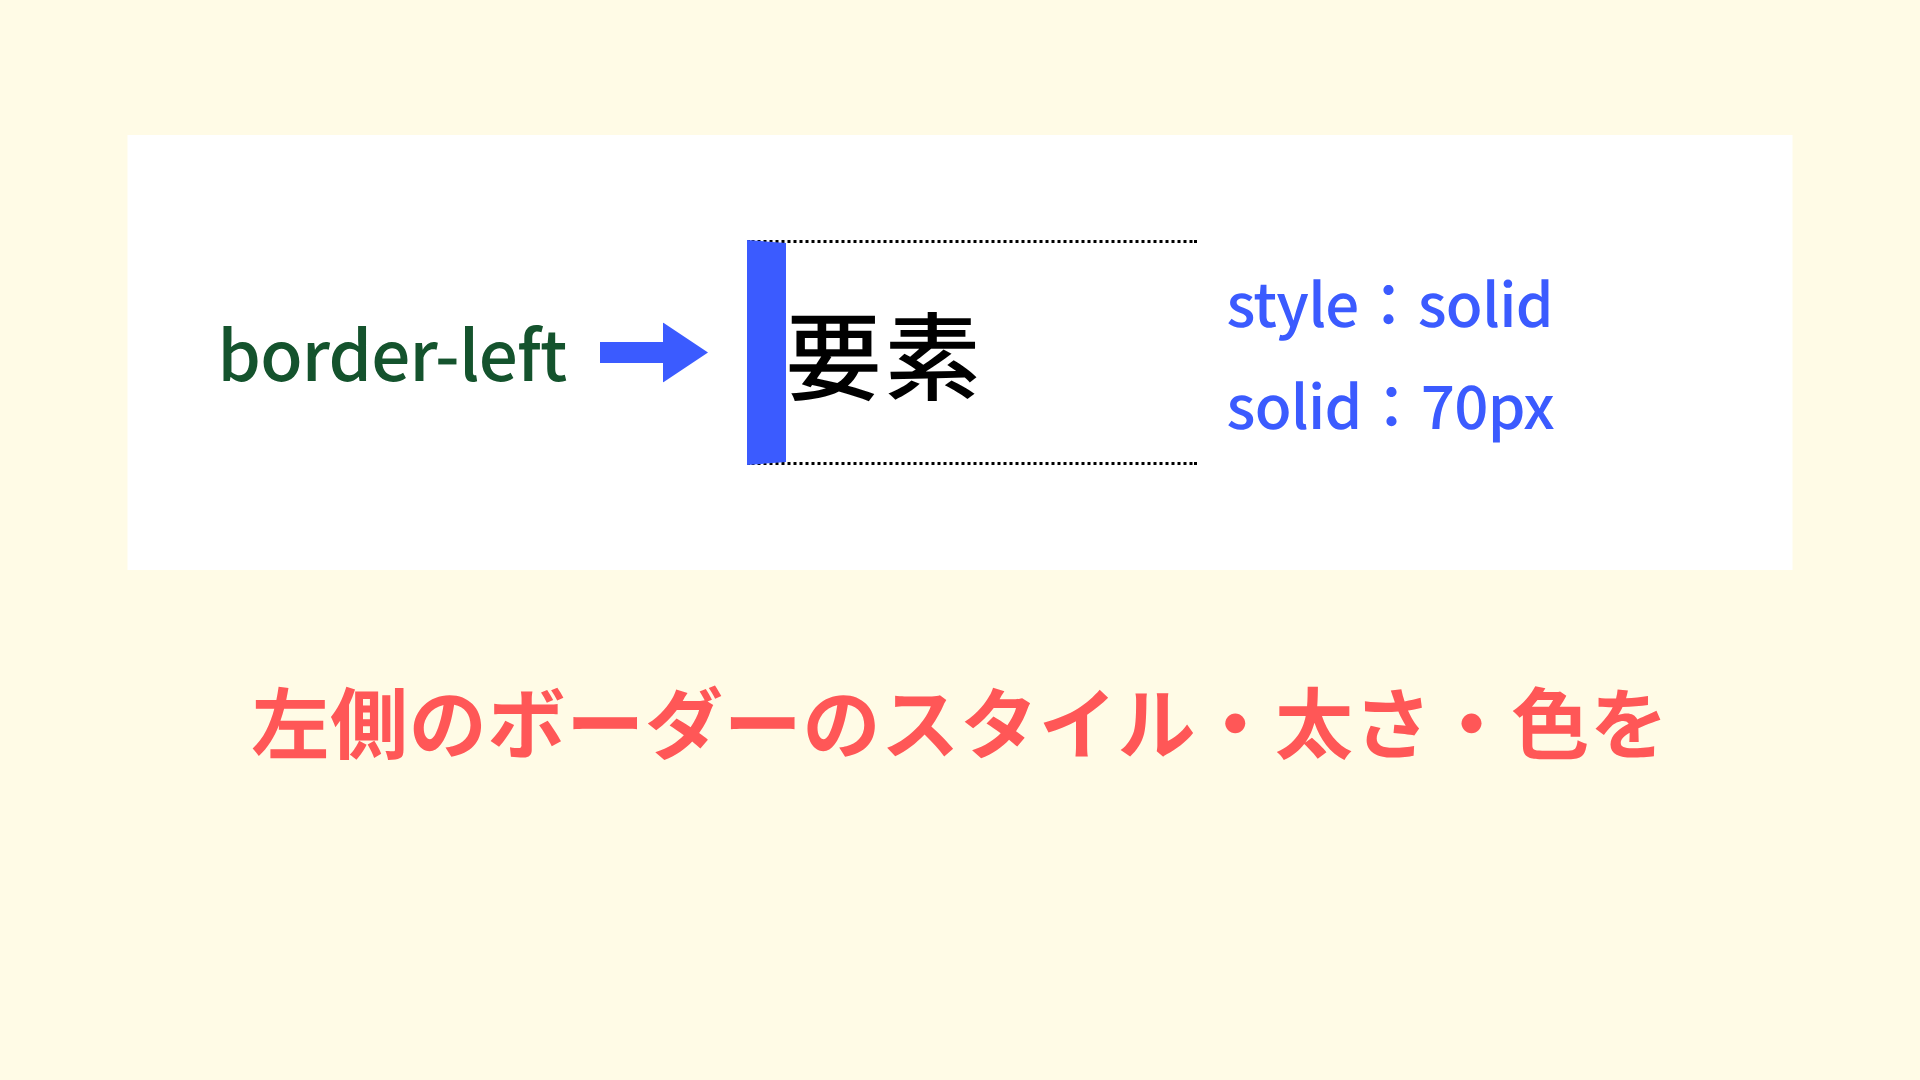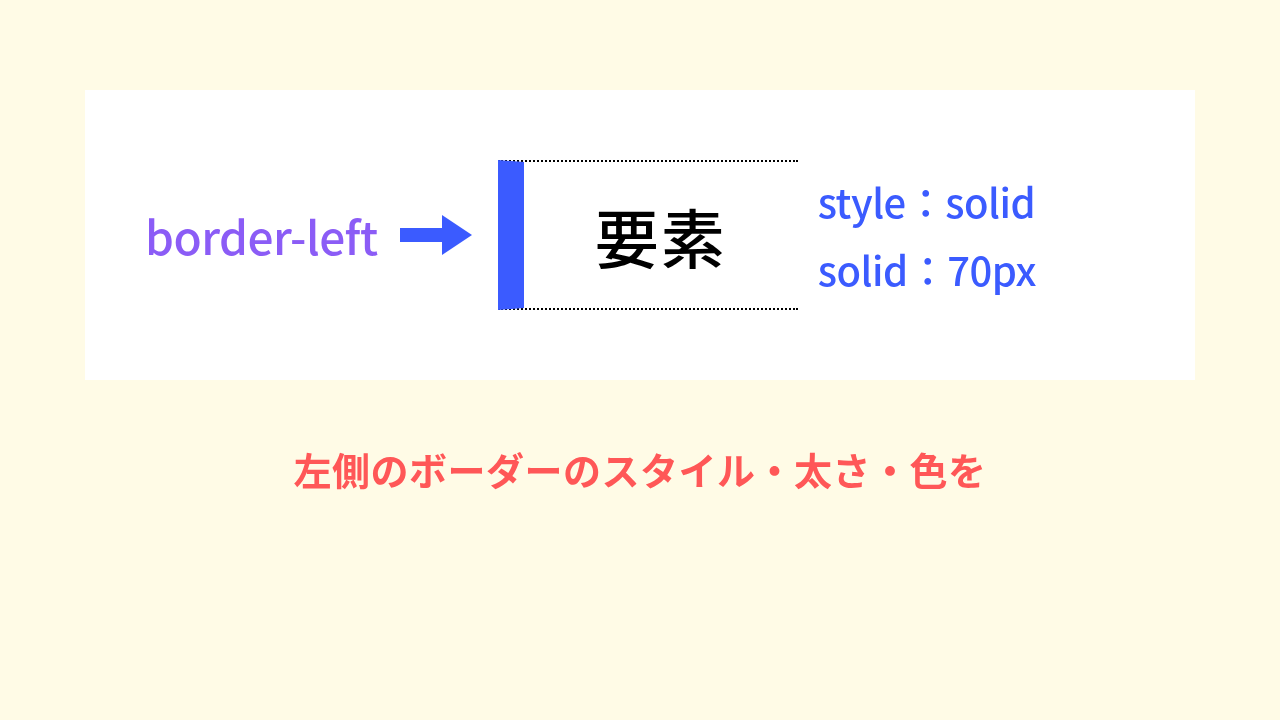--- a/index.html
+++ b/index.html
@@ -15,42 +15,41 @@
     }
     .card {
       width: 1110px;
       height: 290px;
       background: #FFFFFF;
       display: flex;
       align-items: center;
       padding-left: 60px;
     }
     .label-left {
-      color: #8b5cf6;
+      color: #14532d;
       font-size: 46px;
       font-weight: 500;
       letter-spacing: -0.5px;
     }
     .arrow {
       margin-left: 22px;
       margin-right: 26px;
       display: flex;
       align-items: center;
     }
     .arrow svg { display: block; }
     .element-box {
       width: 300px;
       height: 150px;
       background: #FFFFFF;
       border-top: 2px dotted #000;
       border-bottom: 2px dotted #000;
       border-left: 26px solid #3B5BFF;
       display: flex;
       align-items: center;
-      justify-content: center;
     }
     .element-label {
       color: #000;
       font-size: 64px;
       font-weight: 500;
       letter-spacing: 2px;
     }
     .props {
       margin-left: 20px;
       display: flex;
@@ -60,21 +59,21 @@
     .prop-line {
       color: #3B5BFF;
       font-size: 40px;
       font-weight: 500;
       letter-spacing: -0.5px;
       white-space: nowrap;
     }
     .caption {
       margin-top: 60px;
       color: #FF5757;
-      font-size: 38px;
+      font-size: 52px;
       font-weight: 700;
       text-align: center;
       line-height: 1.55;
       letter-spacing: 0.5px;
     }
   </style>
 </head>
 <body>
 
 <div class="card">

